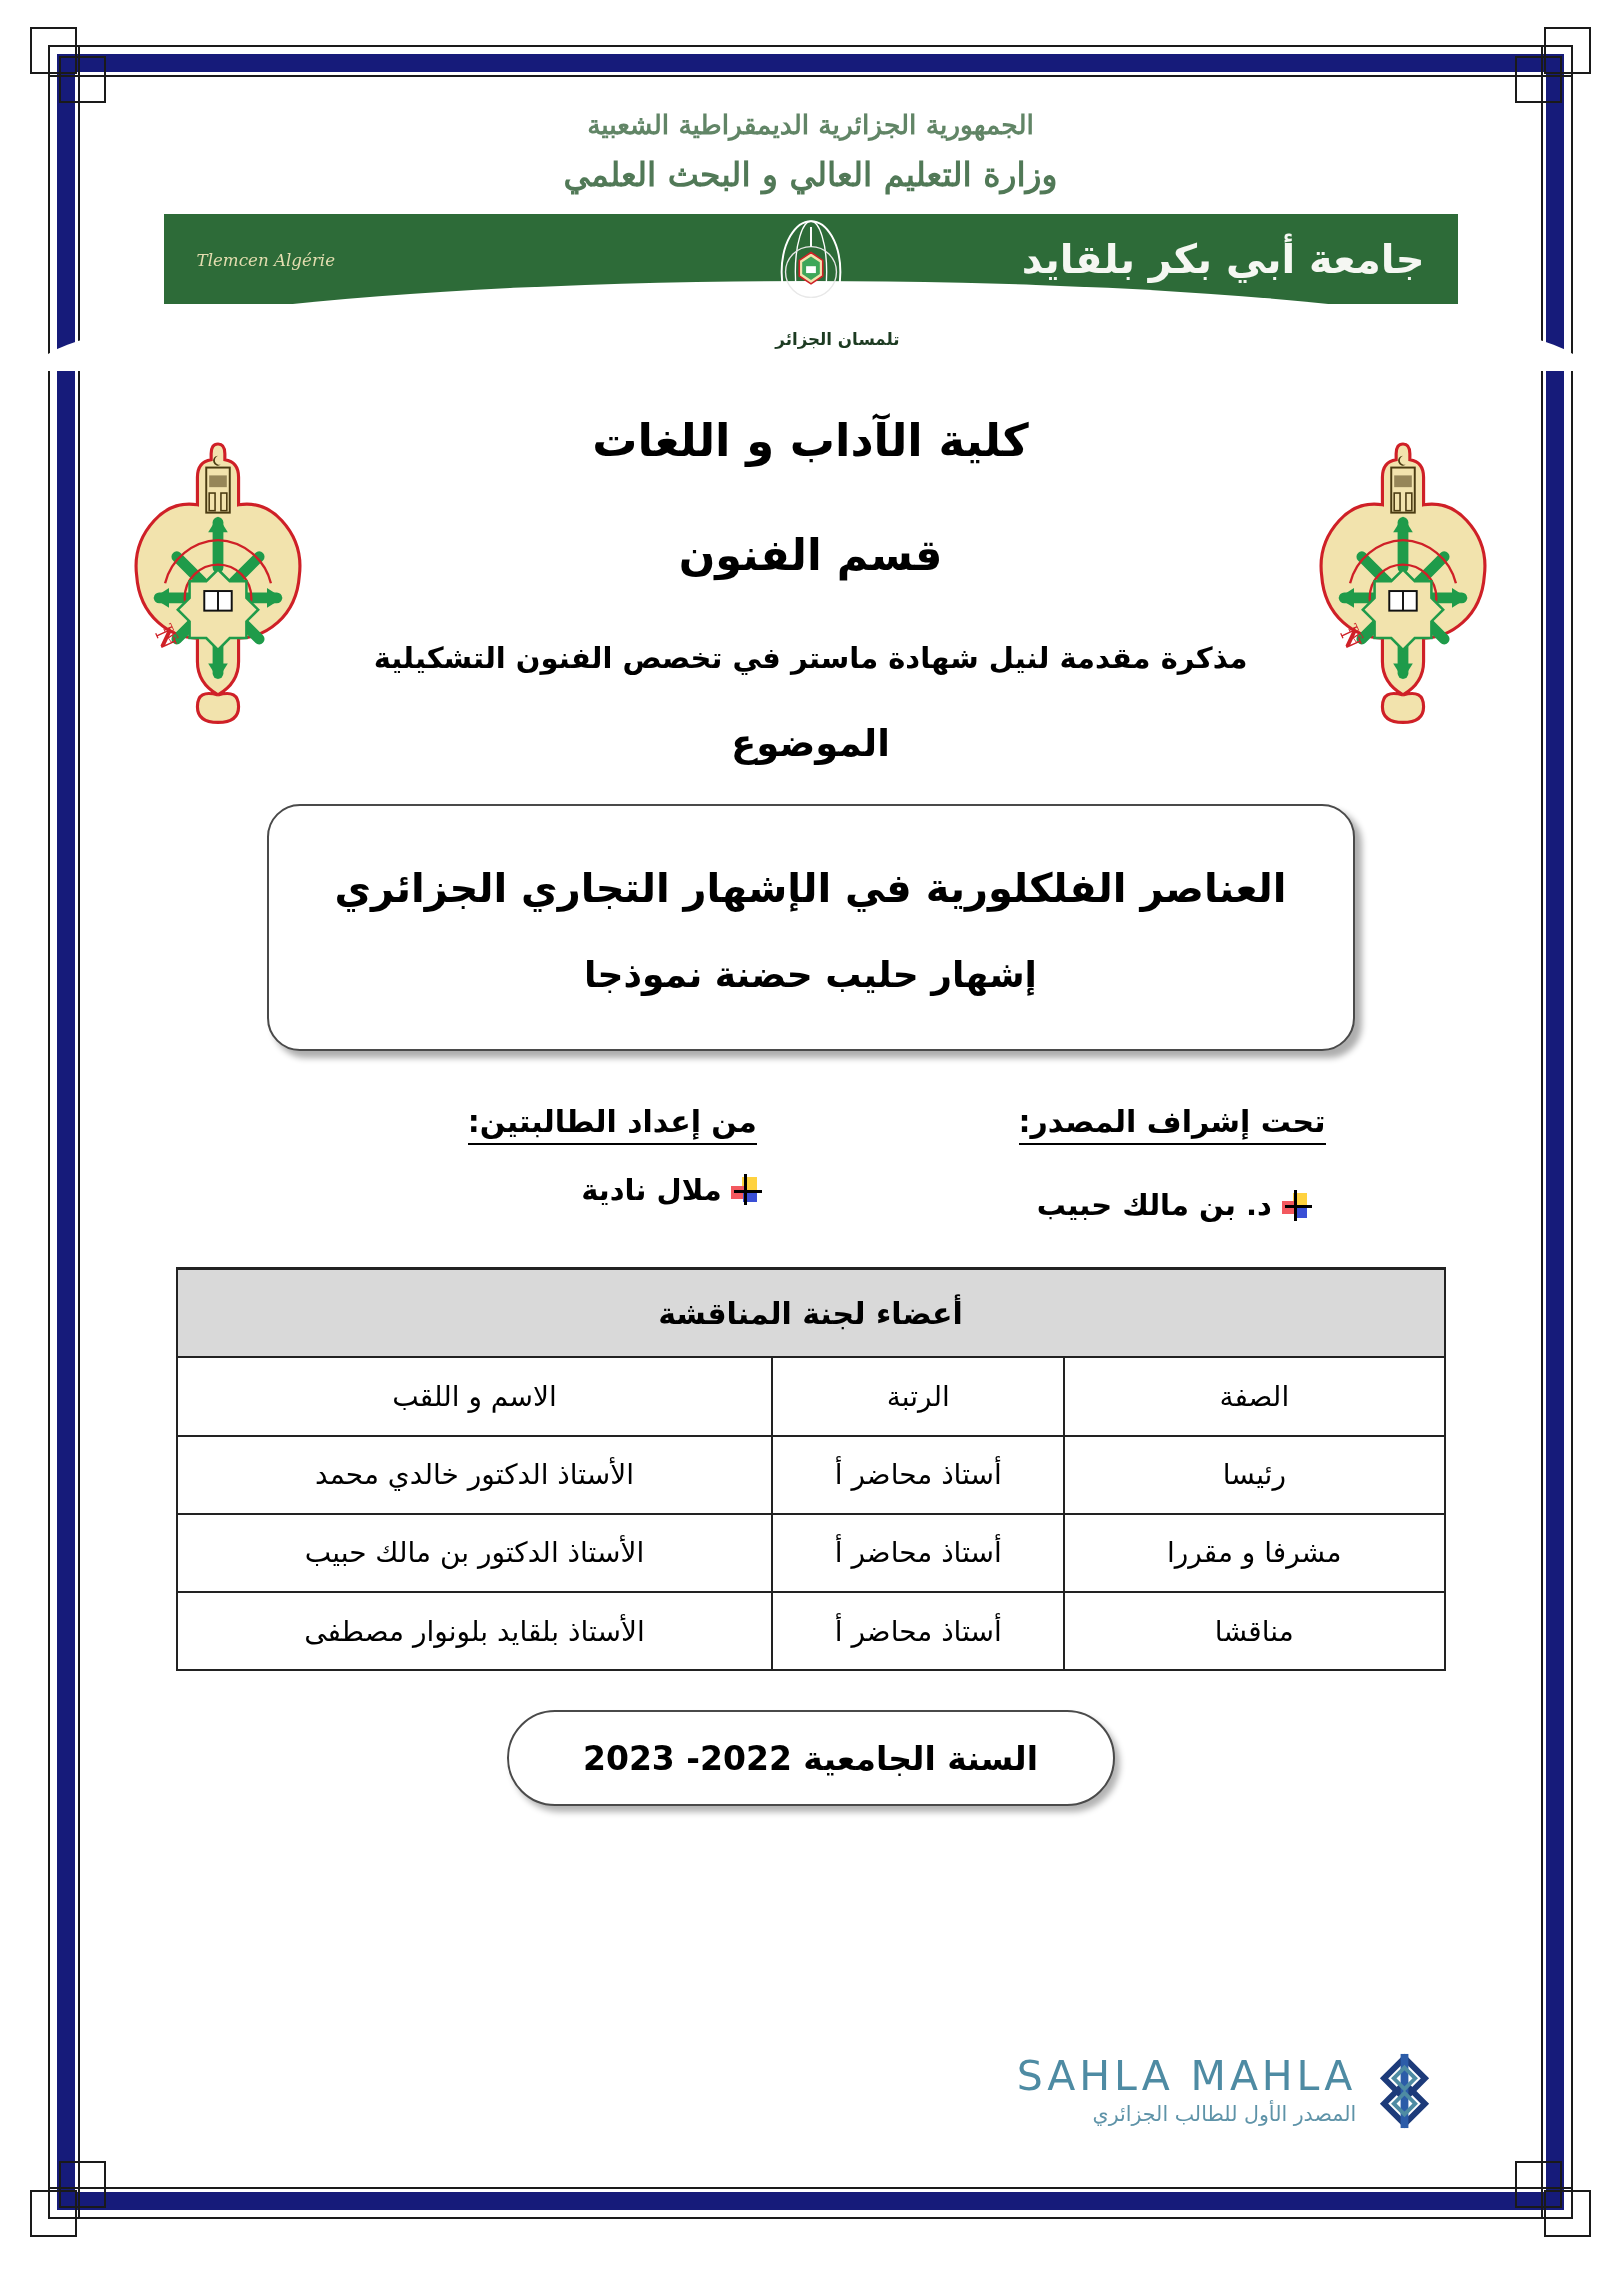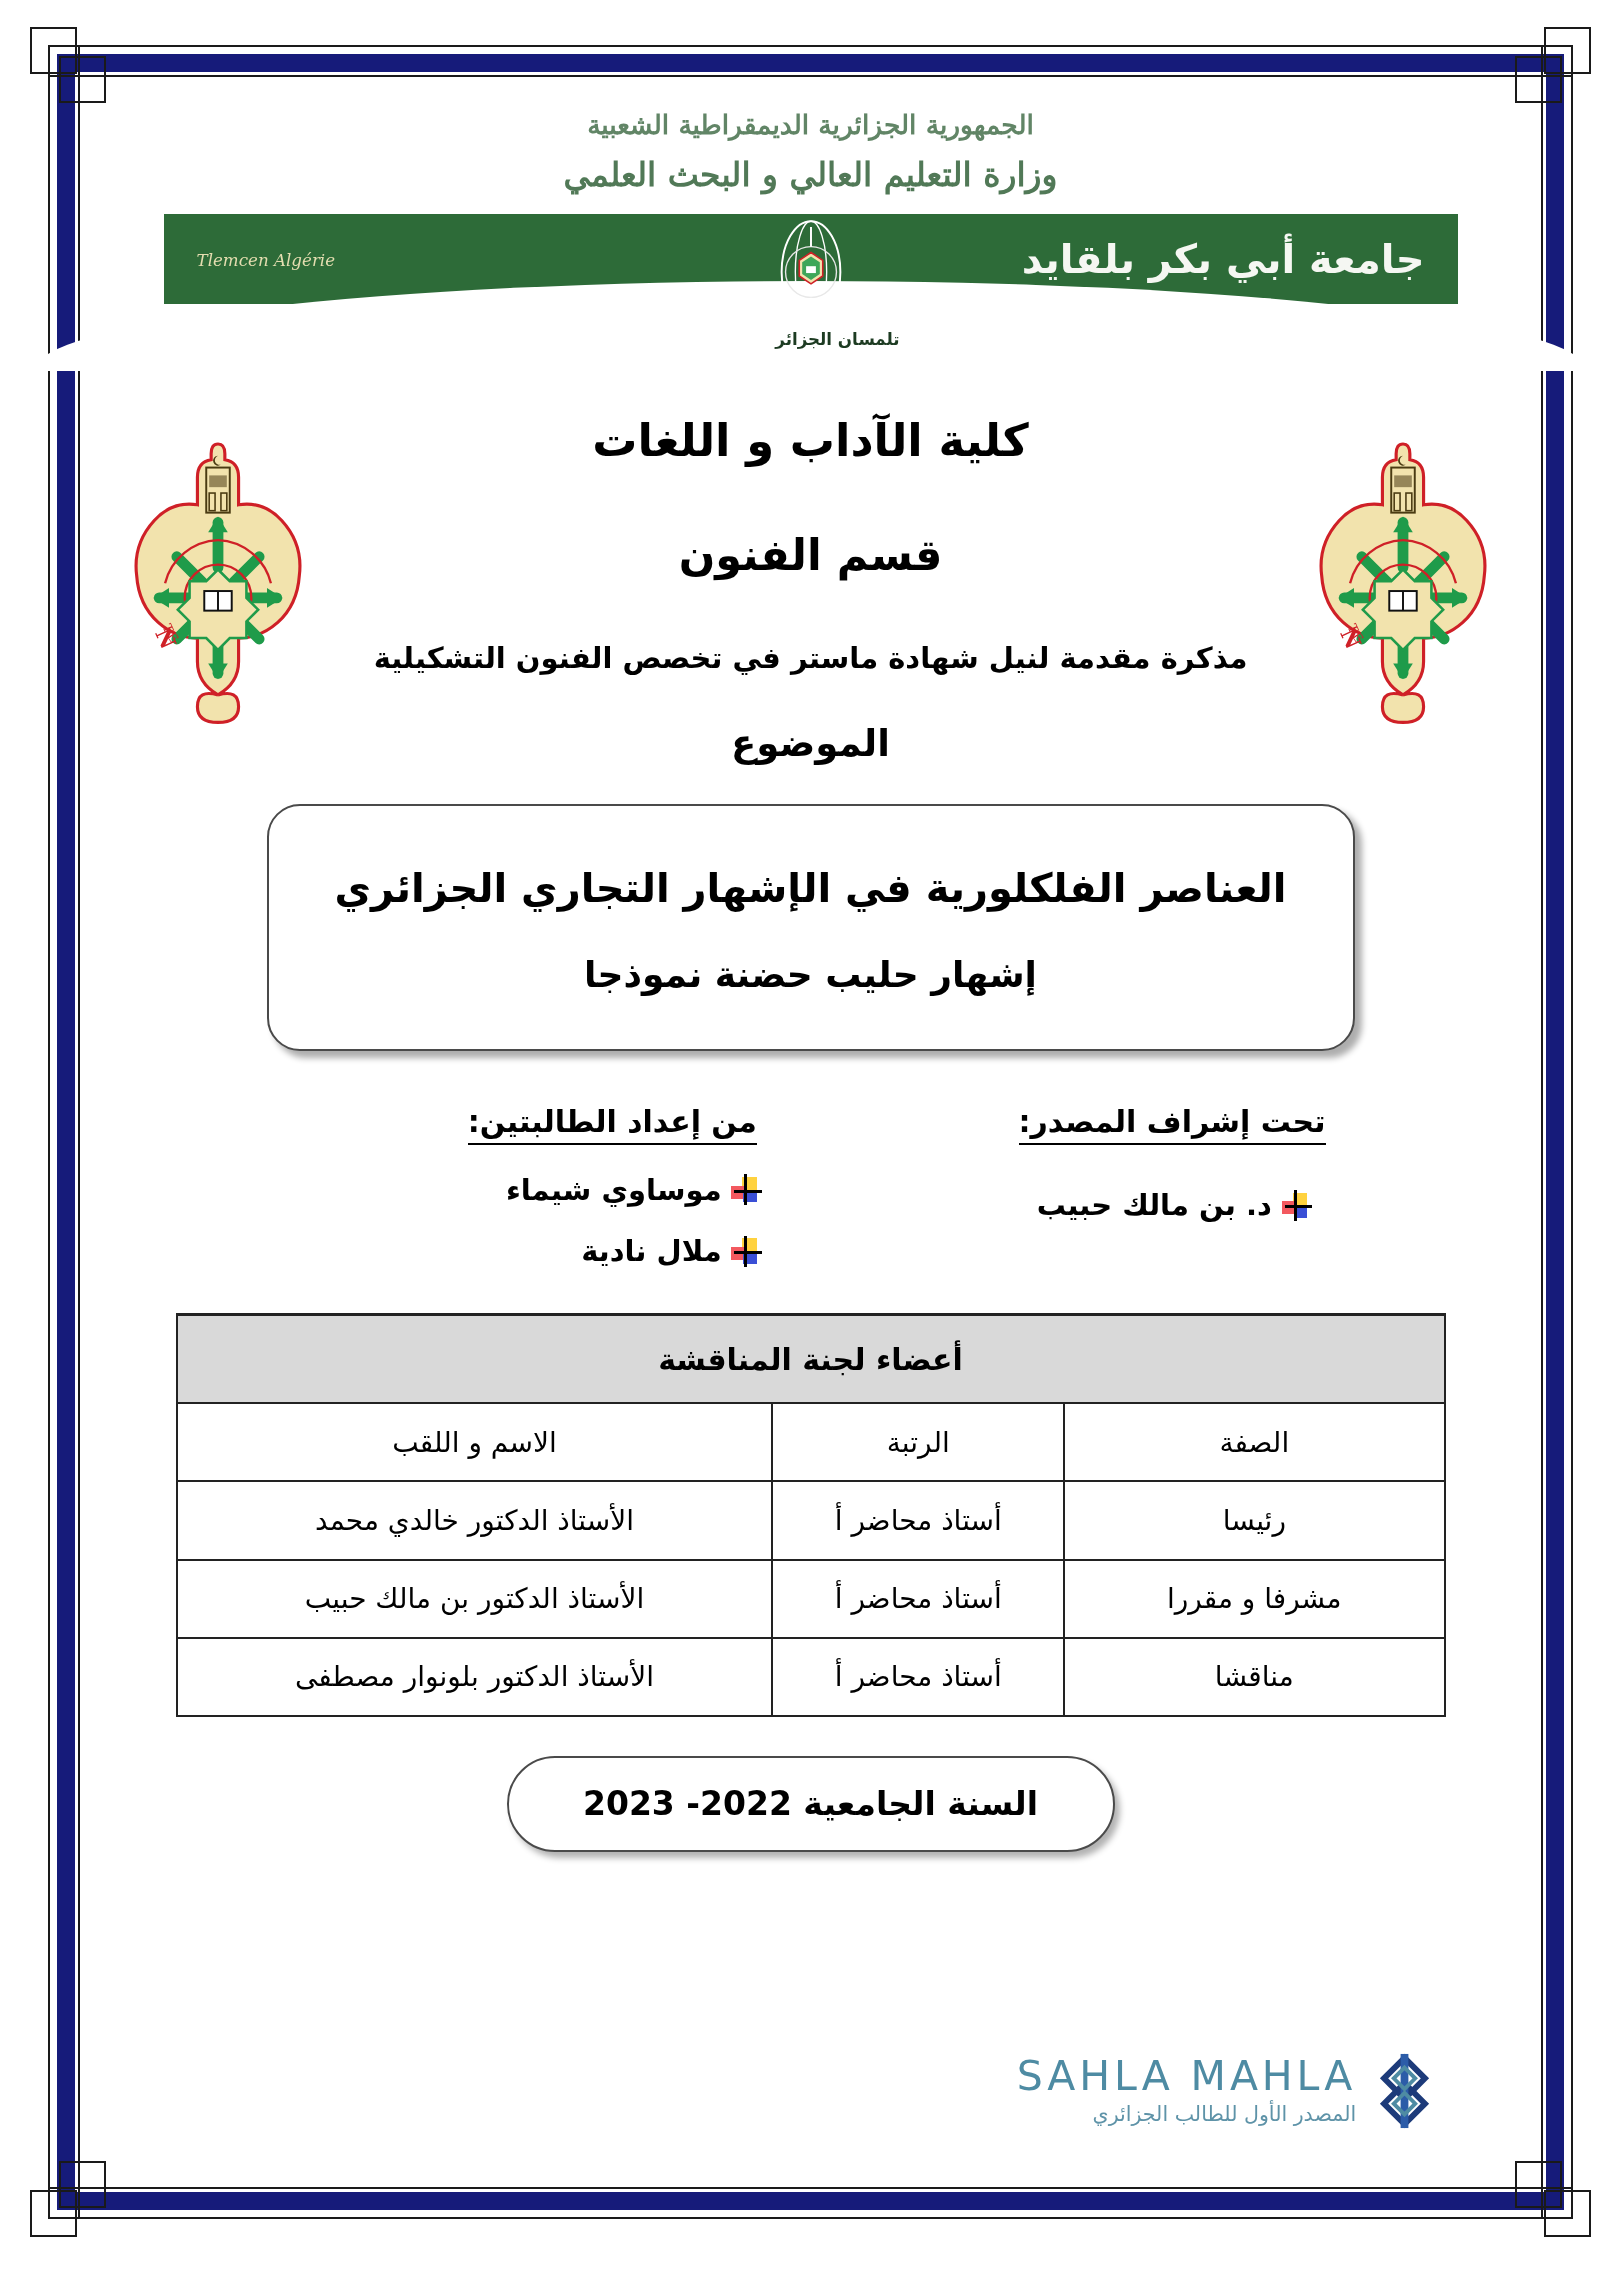--- a/index.html
+++ b/index.html
@@ -426,30 +426,20 @@
             <i class="q3"></i>
             <i class="vb"></i>
             <i class="hb"></i>
         </span>
         <span>د. بن مالك حبيب</span>
       </div>
     </div>
 
     <div class="credit-col students">
       <div class="credit-head">من إعداد الطالبتين:</div>
-      <div class="credit-item">
-        <span class="bullet">
-          <i class="q1"></i>
-            <i class="q2"></i>
-            <i class="q3"></i>
-            <i class="vb"></i>
-            <i class="hb"></i>
-        </span>
-        <span>موساوي شيماء</span>
-      </div>
       <div class="credit-item">
         <span class="bullet">
           <i class="q1"></i>
             <i class="q2"></i>
             <i class="q3"></i>
             <i class="vb"></i>
             <i class="hb"></i>
         </span>
         <span>ملال نادية</span>
       </div>
@@ -477,21 +467,21 @@
         <td>الأستاذ الدكتور خالدي محمد</td>
       </tr>
       <tr>
         <td>مشرفا و مقررا</td>
         <td>أستاذ محاضر أ</td>
         <td>الأستاذ الدكتور بن مالك حبيب</td>
       </tr>
       <tr>
         <td>مناقشا</td>
         <td>أستاذ محاضر أ</td>
-        <td>الأستاذ الدكتور بلونوار مصطفى</td>
+        <td>الأستاذ بلقايد بلونوار مصطفى</td>
       </tr>
     </tbody>
   </table>
 
   <div class="year-pill">
     <span>السنة الجامعية 2022- 2023</span>
   </div>
 
   <div class="watermark">
     <div class="wm-text">

